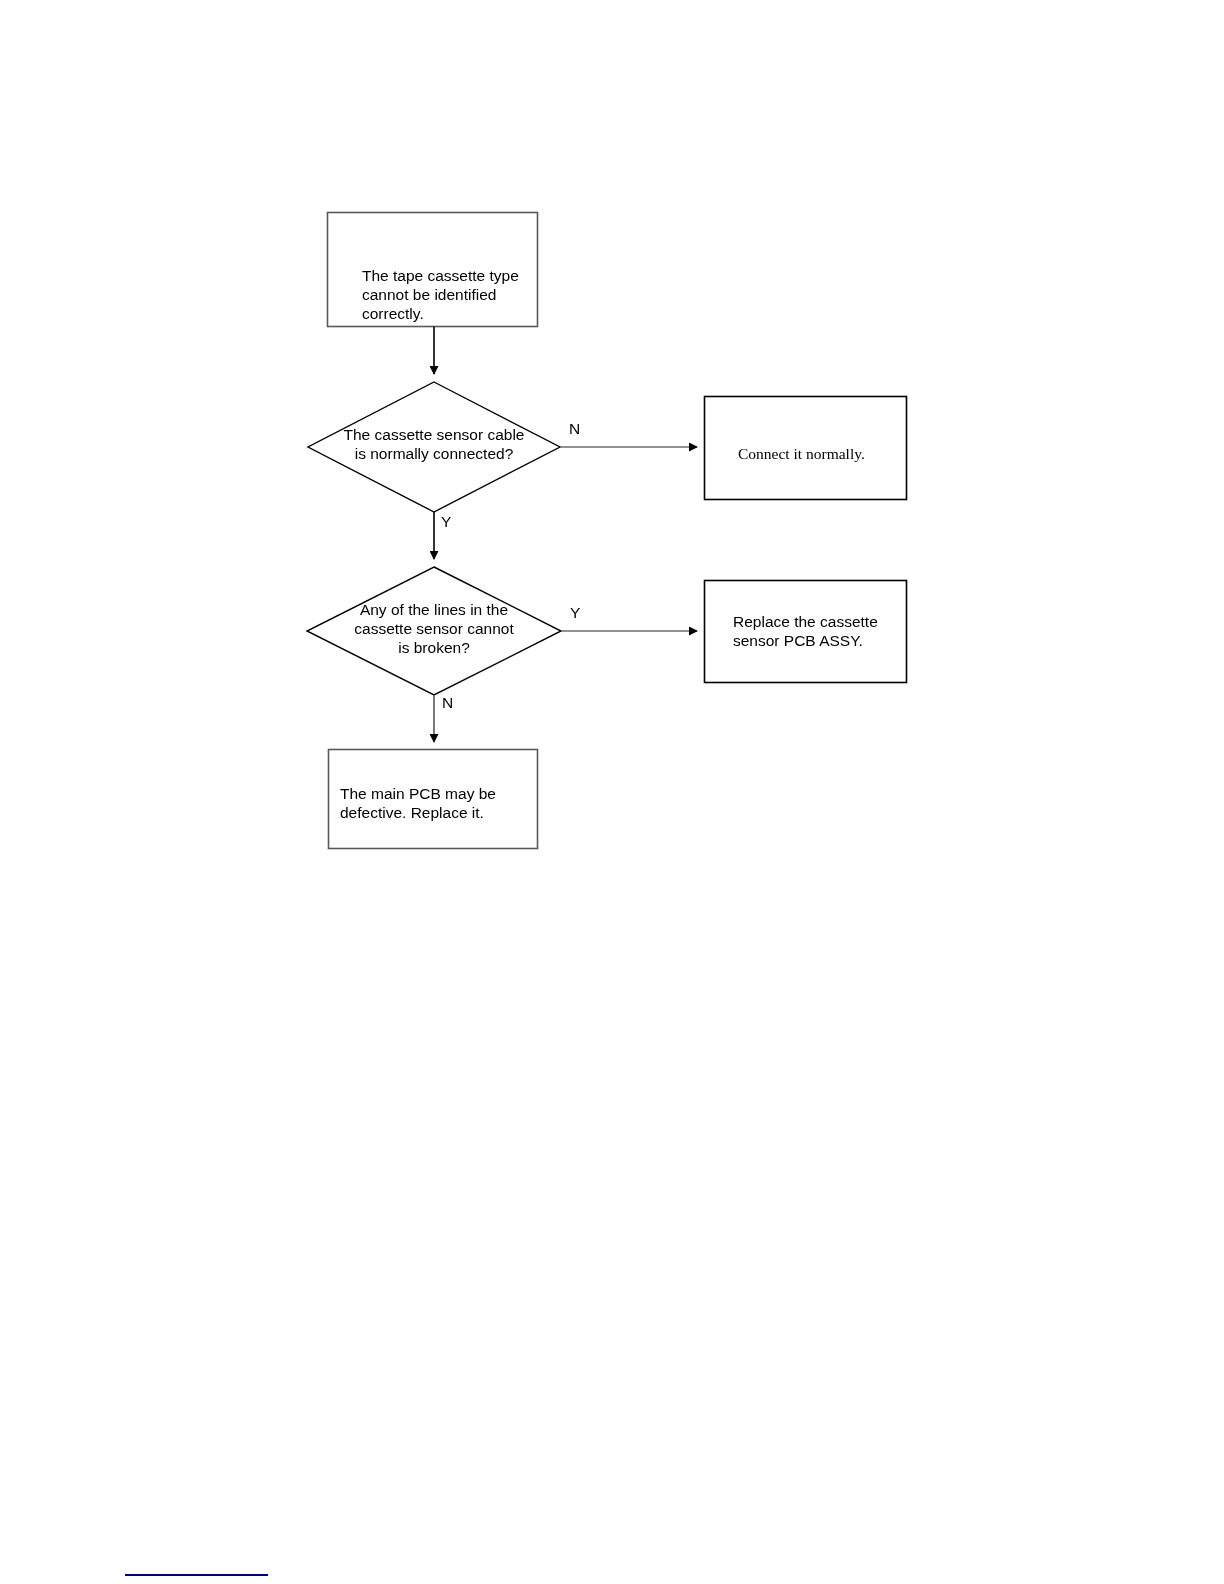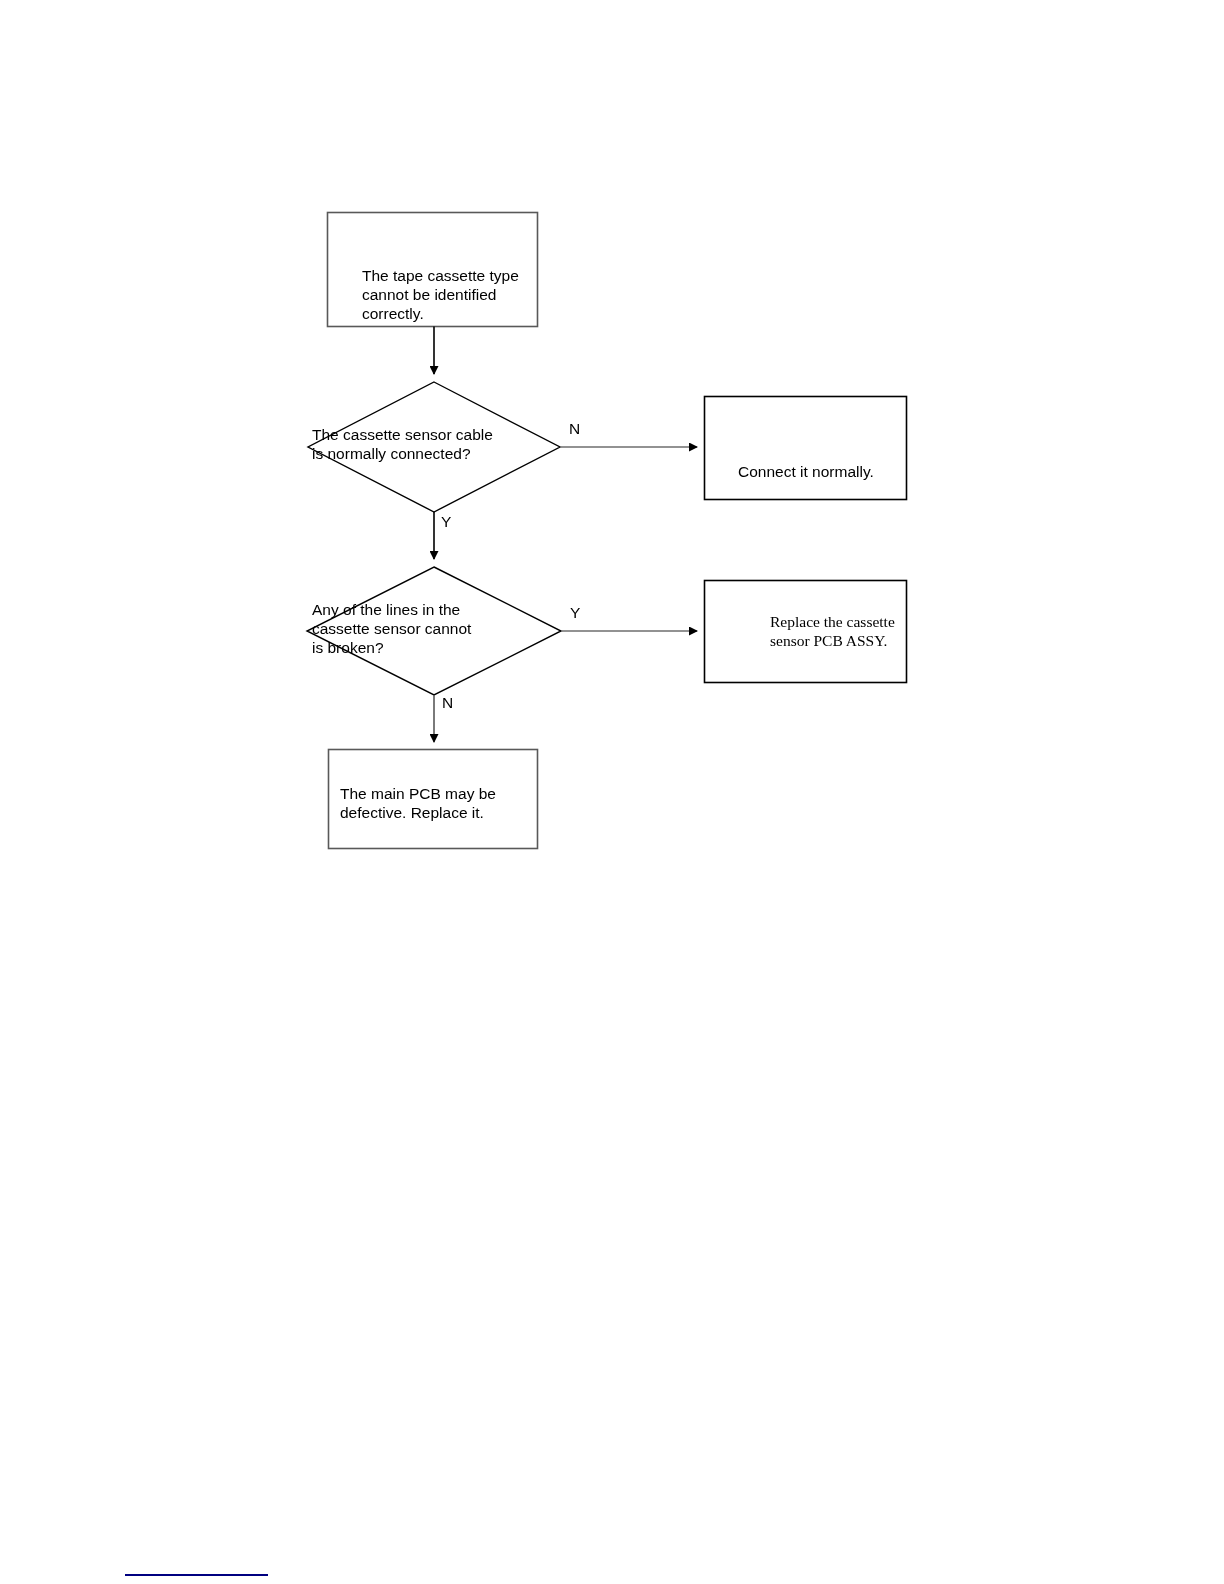--- a/index.html
+++ b/index.html
@@ -33,37 +33,37 @@
     white-space: pre-line;
   }
 
   
   .box-text {
     text-align: left;
   }
 
   
   .diamond-text {
-    text-align: left;
+    text-align: center;
   }
 
   .branch-label {
     position: absolute;
     font-family: "Liberation Sans", sans-serif;
     font-size: 15.5px;
     line-height: 17px;
     color: #000000;
   }
 
   
   #text-start          { left: 340px; top: 266px;  width: 200px; margin-left: 22px; }
   #text-decision-1     { left: 312px; top: 425px;  width: 244px; }
-  #text-action-connect { left: 738px; top: 462px;  width: 170px; }
+  #text-action-connect { left: 738px; top: 444px;  width: 170px; font-family: Liberation Serif, serif; }
   #text-decision-2     { left: 312px; top: 600px;  width: 244px; }
-  #text-action-replace { left: 770px; top: 612px;  width: 175px; font-family: Liberation Serif, serif; }
+  #text-action-replace { left: 733px; top: 612px;  width: 175px; }
   #text-end            { left: 340px; top: 784px;  width: 200px; }
 
   #label-n-1 { left: 569px; top: 420px; }
   #label-y-1 { left: 441px; top: 513px; }
   #label-y-2 { left: 570px; top: 604px; }
   #label-n-2 { left: 442px; top: 694px; }
 
   #footnote-rule {
     position: absolute;
     left: 125px;

